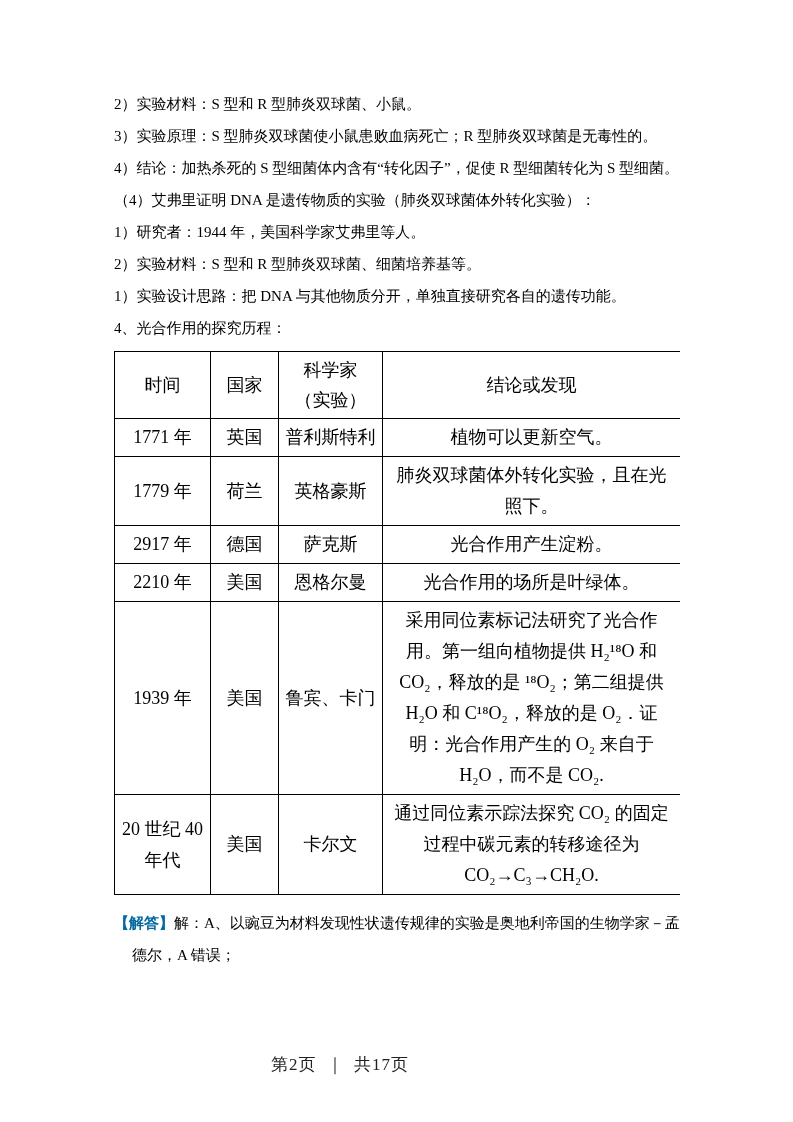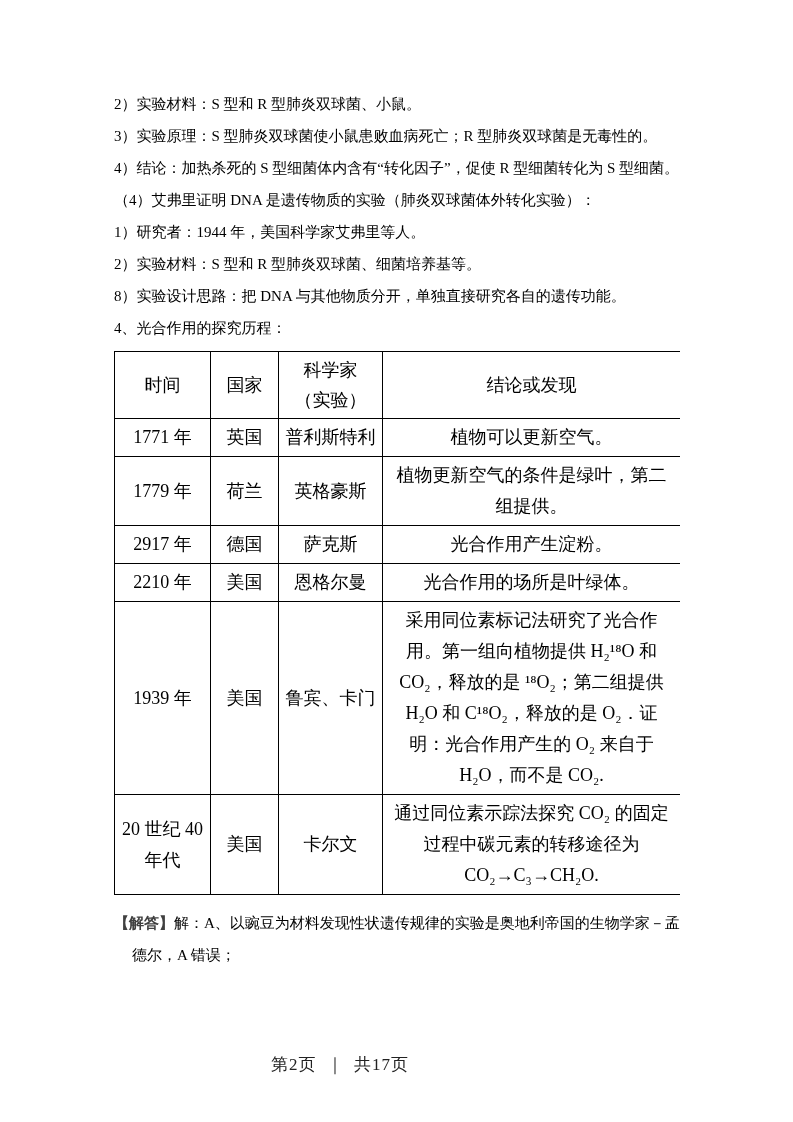--- a/index.html
+++ b/index.html
@@ -72,21 +72,21 @@
 
 <div class="page">
   <div class="content">
 
     <p class="para">2）实验材料：S 型和 R 型肺炎双球菌、小鼠。</p>
     <p class="para">3）实验原理：S 型肺炎双球菌使小鼠患败血病死亡；R 型肺炎双球菌是无毒性的。</p>
     <p class="para">4）结论：加热杀死的 S 型细菌体内含有“转化因子”，促使 R 型细菌转化为 S 型细菌。</p>
     <p class="para">（4）艾弗里证明 DNA 是遗传物质的实验（肺炎双球菌体外转化实验）：</p>
     <p class="para">1）研究者：1944 年，美国科学家艾弗里等人。</p>
     <p class="para">2）实验材料：S 型和 R 型肺炎双球菌、细菌培养基等。</p>
-    <p class="para">8）实验设计思路：把 DNA 与其他物质分开，单独直接研究各自的遗传功能。</p>
+    <p class="para">1）实验设计思路：把 DNA 与其他物质分开，单独直接研究各自的遗传功能。</p>
     <p class="para">4、光合作用的探究历程：</p>
 
     <table class="history">
       <colgroup>
         <col class="c-time">
           <col class="c-nation">
           <col class="c-sci">
           <col class="c-concl">
       </colgroup>
       <tbody>
@@ -99,21 +99,21 @@
         <tr class="row-simple">
           <td>1771 年</td>
           <td>英国</td>
           <td>普利斯特利</td>
           <td>植物可以更新空气。</td>
         </tr>
         <tr class="row-simple">
           <td>1779 年</td>
           <td>荷兰</td>
           <td>英格豪斯</td>
-          <td>植物更新空气的条件是绿叶，第二组提供。</td>
+          <td>肺炎双球菌体外转化实验，且在光照下。</td>
         </tr>
         <tr class="row-simple">
           <td>2917 年</td>
           <td>德国</td>
           <td>萨克斯</td>
           <td>光合作用产生淀粉。</td>
         </tr>
         <tr class="row-simple">
           <td>2210 年</td>
           <td>美国</td>
@@ -128,20 +128,20 @@
         </tr>
         <tr>
           <td>20 世纪 40 年代</td>
           <td>美国</td>
           <td>卡尔文</td>
           <td>通过同位素示踪法探究 CO₂ 的固定过程中碳元素的转移途径为 CO₂→C₃→CH₂O.</td>
         </tr>
       </tbody>
     </table>
 
-    <p class="answer"><span class="answer-label" style="color: #404040;">【解答】</span><span>解：A、以豌豆为材料发现性状遗传规律的实验是奥地利帝国的生物学家－孟德尔，A 错误；</span></p>
+    <p class="answer"><span class="answer-label" style="color: #0369a1;">【解答】</span><span>解：A、以豌豆为材料发现性状遗传规律的实验是奥地利帝国的生物学家－孟德尔，A 错误；</span></p>
 
   </div>
 
   <div class="footer">
     <span>第2页</span><span class="sep">｜</span><span>共17页</span>
   </div>
 </div>
 
 </body></html>

